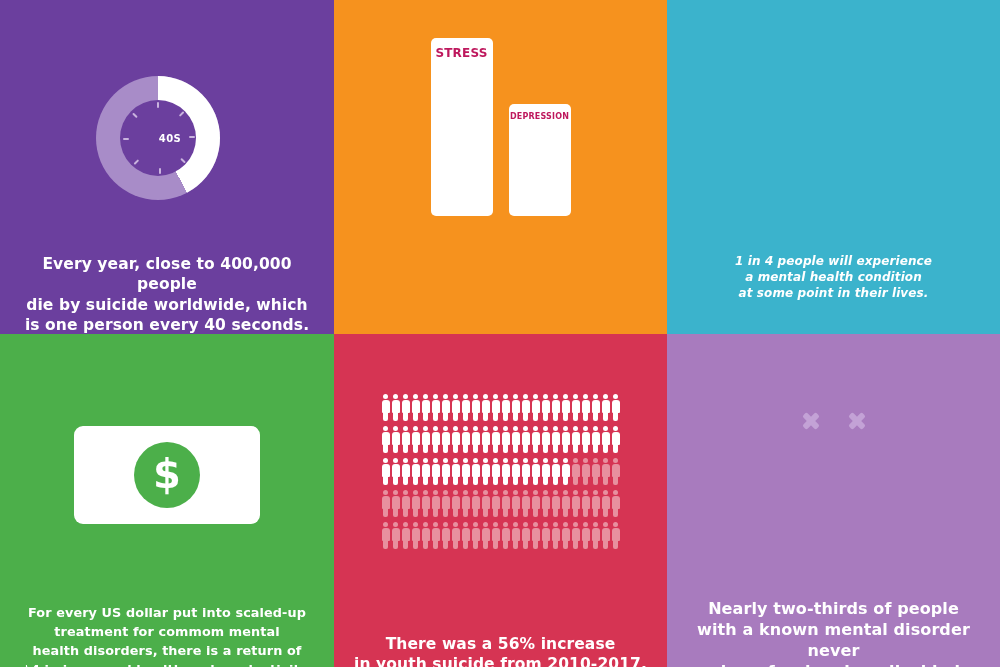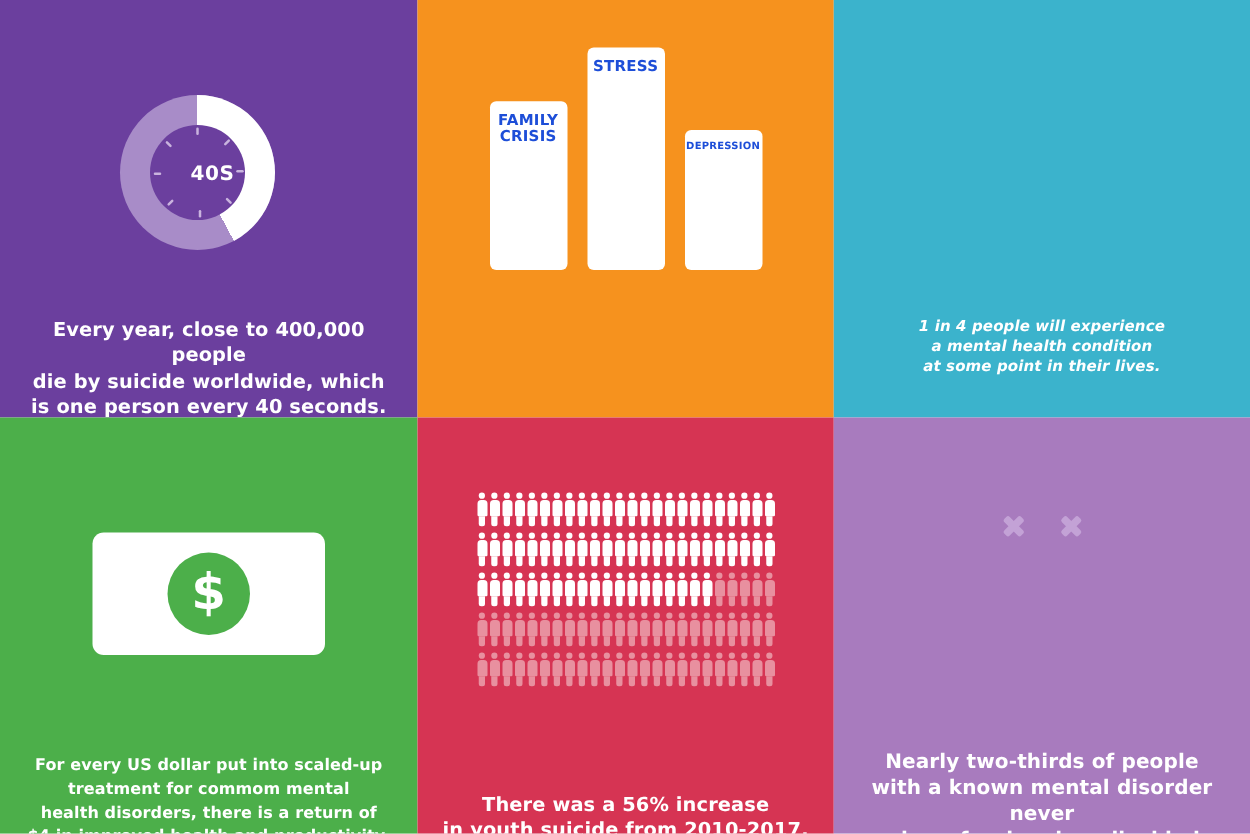--- a/index.html
+++ b/index.html
@@ -49,21 +49,21 @@
   .ring-arc {
     position:absolute; inset:0; border-radius:50%;
     background:conic-gradient(#ffffff 0deg 152deg, rgba(0,0,0,0) 152deg 360deg);
   }
   .clock-inner {
     position:absolute; left:24px; top:24px; width:76px; height:76px;
     border-radius:50%; background:#6B3F9E;
     display:flex; align-items:center; justify-content:center;
   }
   .clock-label {
-    color:#ffffff; font-size:16px; font-weight:bold; letter-spacing:0.5px;margin-left:24px;
+    color:#ffffff; font-size:10px; font-weight:bold; letter-spacing:0.5px;margin-left:24px;
   }
   .tick {
     position:absolute; left:50%; top:50%;
     width:2px; height:6px; background:#C9B3DE;
     border-radius:1px;
     transform-origin:50% 0;
   }
   .figure { position:relative; }
   .fig-head { border-radius:50%; margin:0 auto; }
   .fig-body { margin:0 auto; }
@@ -79,21 +79,21 @@
   
   .p2 { background:#F6921E; }
   .p2 .art { width:100%; height:200px; margin-top:22px;
       align-items:flex-end; gap:16px; padding-bottom:6px; }
   .bar {
     background:#ffffff; border-radius:5px;
     display:flex; justify-content:center;
     padding-top:9px;
   }
   .bar-label {
-    color:#1d4ed8; font-weight:bold; text-align:center;
+    color:#be185d; font-weight:bold; text-align:center;
     line-height:1.12; letter-spacing:0.2px;
   }
   .p2 .caption { font-size:12.6px; margin-top:14px; line-height:1.45; }
 
   
   .p3 { background:#3BB3CC; }
   .p3 .art { width:100%; height:180px; margin-top:46px; gap:16px;
       align-items:flex-start; }
   .p3 .figure .fig-head { width:30px; height:30px; }
   .p3 .figure .fig-body { width:40px; height:48px;
@@ -192,23 +192,20 @@
         <span class="fig-legs"></span>
       </div>
     </div>
     <p class="caption">Every year, close to 400,000 people
 die by suicide worldwide, which
 is one person every 40 seconds.</p>
   </div>
 
   <div class="panel p2">
     <div class="art">
-      <div class="bar" style="width:62px;height:135px">
-        <span class="bar-label" style="font-size:12px">FAMILY<br>CRISIS</span>
-      </div>
       <div class="bar" style="width:62px;height:178px">
         <span class="bar-label" style="font-size:12px">STRESS</span>
       </div>
       <div class="bar" style="width:62px;height:112px">
         <span class="bar-label" style="font-size:8px">DEPRESSION</span>
       </div>
     </div>
   </div>
 
   <div class="panel p3">

